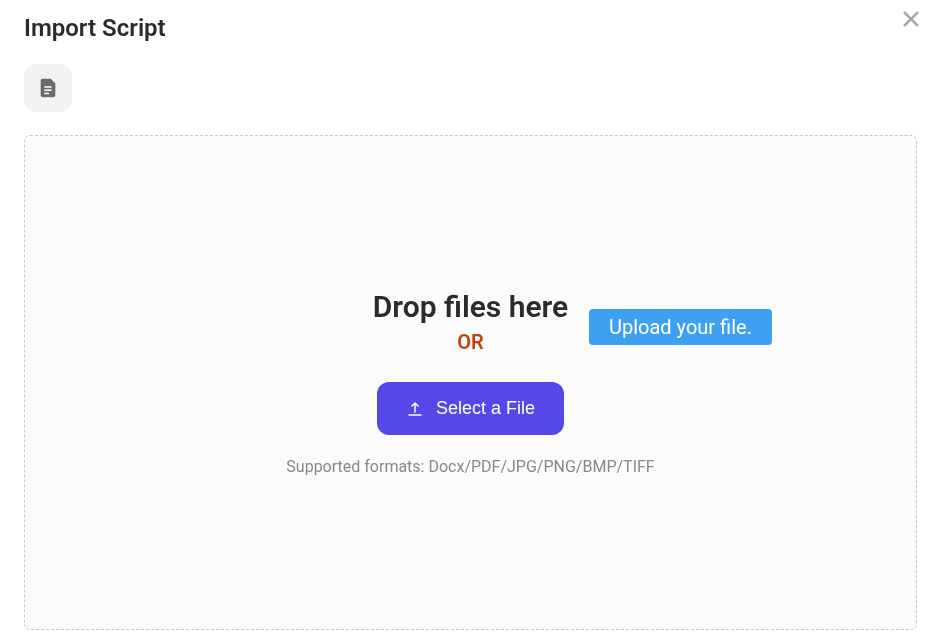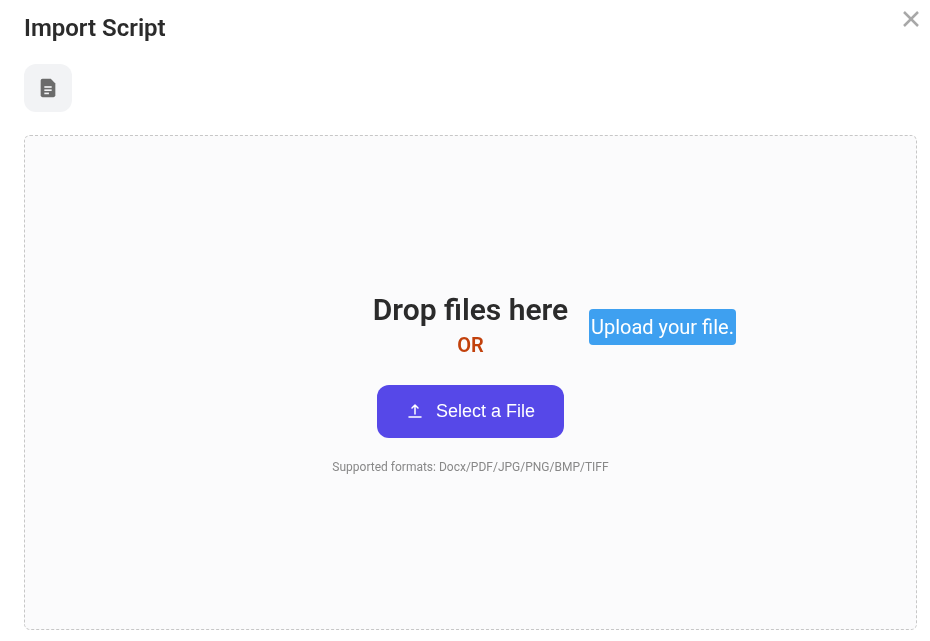--- a/index.html
+++ b/index.html
@@ -91,32 +91,32 @@
     }
     .upload-icon {
       width: 18px;
       height: 18px;
       fill: none;
       stroke: #ffffff;
       stroke-width: 2;
     }
     .supported-text {
       margin-top: 22px;
-      font-size: 12px;
+      font-size: 16px;
       color: #888888;
       text-align: center;
     }
     .tooltip {
       position: absolute;
       top: 309px;
       left: 589px;
       background: #3ea0f0;
       color: #ffffff;
       font-size: 20px;
-      padding: 6px 2px;
+      padding: 6px 20px;
       border-radius: 4px;
       white-space: nowrap;
     }
   </style>
 </head>
 <body>
 
 <div class="close-btn">
   <svg width="18" height="18" viewBox="0 0 18 18">
     <line x1="2" y1="2" x2="16" y2="16" stroke="#a8a8a8" stroke-width="2.5"></line>

